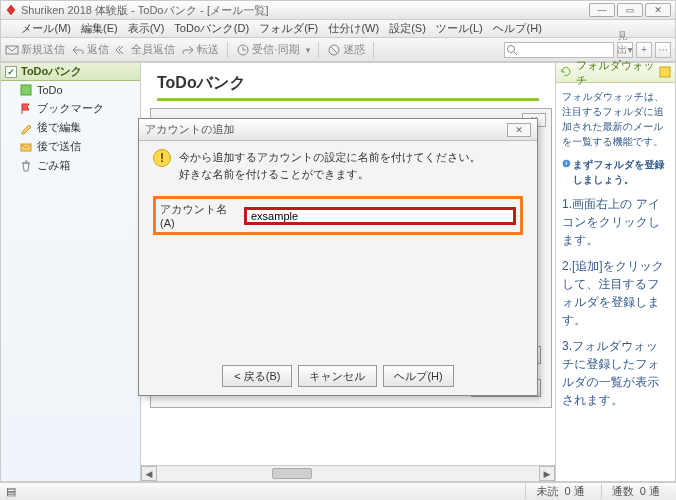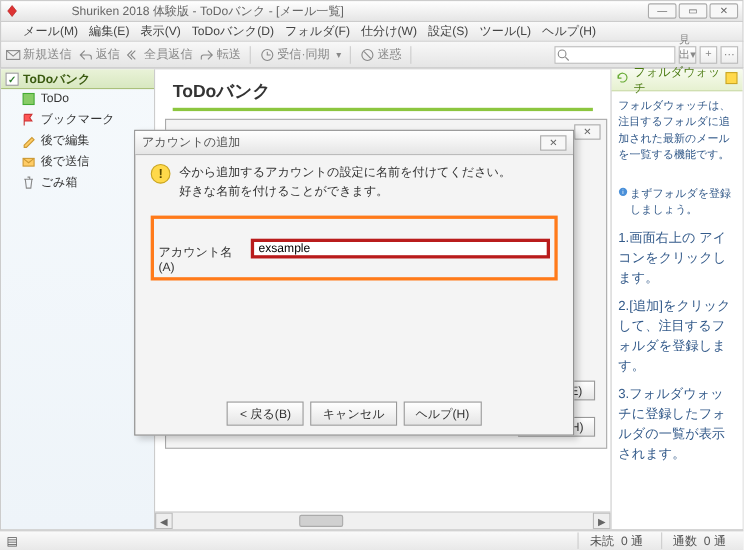--- a/index.html
+++ b/index.html
@@ -1,18 +1,18 @@
 <!DOCTYPE html>
 <html><head>
 <meta charset="utf-8">
 <style>
   * { box-sizing: border-box; margin: 0; padding: 0; font-family: "MS PGothic", "Meiryo", sans-serif; }
   body { width: 676px; height: 500px; background: #f0f0f0; font-size: 11px; color: #333; overflow: hidden; position: relative; }
 
-  .titlebar { height: 20px; background: linear-gradient(#fff,#e5e5e5); border: 1px solid #ccc; display: flex; align-items: center; padding: 0 4px; gap: 44px; }
+  .titlebar { height: 20px; background: linear-gradient(#fff,#e5e5e5); border: 1px solid #ccc; display: flex; align-items: center; padding: 0 4px; }
   .title-ico { width: 12px; height: 12px; margin-right: 4px; display:inline-block; }
   .title-ico svg { width:12px; height:12px; }
   .titlebar .title-text { flex: 1; color: #666; font-size: 11px; }
   .winbtns { display: flex; gap: 2px; }
   .winbtn { width: 26px; height: 14px; border: 1px solid #aaa; background: #f7f7f7; border-radius: 2px; font-size: 9px; display: flex; align-items: center; justify-content: center; color:#666; cursor: default; }
 
   .menubar { height: 18px; background: linear-gradient(#fafafa,#e8e8e8); border: 1px solid #ccc; border-top: none; display: flex; align-items: center; padding: 0 20px; gap: 10px; color: #444; }
   .menubar span { font-size: 11px; }
 
   .toolbar { height: 24px; background: linear-gradient(#f8f8f8,#e5e5e5); border: 1px solid #ccc; border-top: none; display: flex; align-items: center; padding: 0 4px; gap: 6px; color: #888; }
@@ -51,28 +51,28 @@
   .statusbar .sep { flex:1; }
   .statusbar .cell { border-left:1px solid #ccc; padding:0 10px; }
 
   
   .bg-dialog { position:absolute; top:108px; left:150px; width:402px; height:300px; border:1px solid #aaa; background:#f4f4f4; }
   .bg-dialog .close { position:absolute; right:5px; top:4px; width:24px; height:14px; border:1px solid #aaa; background:#f7f7f7; font-size:9px; display:flex; align-items:center; justify-content:center; color:#666; }
   .bg-dialog .edit-btn { position:absolute; right:10px; bottom:43px; width:60px; height:18px; border:1px solid #999; background:linear-gradient(#fff,#e5e5e5); font-size:11px; display:flex; align-items:center; justify-content:center; }
   .bg-dialog .help-btn { position:absolute; right:10px; bottom:10px; width:70px; height:18px; border:1px solid #999; background:linear-gradient(#fff,#e5e5e5); font-size:11px; display:flex; align-items:center; justify-content:center; }
 
   
-  .modal { position:absolute; top:118px; left:122px; width:400px; height:278px; border:1px solid #888; background:#f4f4f4; box-shadow: 3px 3px 6px rgba(0,0,0,0.2); }
+  .modal { position:absolute; top:118px; left:138px; width:400px; height:278px; border:1px solid #888; background:#f4f4f4; box-shadow: 3px 3px 6px rgba(0,0,0,0.2); }
   .modal-titlebar { height:22px; background:linear-gradient(#fff,#e5e5e5); border-bottom:1px solid #bbb; display:flex; align-items:center; padding:0 6px; font-size:11px; color:#555; }
   .modal-close { margin-left:auto; width:24px; height:14px; border:1px solid #aaa; background:#f7f7f7; font-size:9px; display:flex; align-items:center; justify-content:center; color:#666; }
   .modal-body { padding: 8px 14px; }
   .info-row { display:flex; align-items:flex-start; gap:8px; font-size:11px; color:#333; line-height:1.5; }
   .info-ico { width:18px; height:18px; border-radius:50%; background:#ffd94a; border:1px solid #caa520; color:#5a4a00; font-weight:bold; display:flex; align-items:center; justify-content:center; font-size:12px; flex-shrink:0; }
   .field-row { margin-top:14px; display:flex; align-items:center; gap:6px; font-size:11px; border:3px solid #ff7a1a; padding:3px 4px; }
-  .field-label { width:78px;margin-top:20px; }
+  .field-label { width:78px; }
   .field-input { flex:1; height:18px; border:3px solid #b91c1c; padding:0 4px; font-size:11px; background:#fff; }
   .modal-buttons { position:absolute; left:0; right:0; bottom:8px; display:flex; justify-content:center; gap:6px; padding:0 12px;align-items:flex-end; }
   .mbtn { height:22px; padding:0 10px; border:1px solid #999; background:linear-gradient(#fff,#e5e5e5); font-size:11px; display:flex; align-items:center; justify-content:center; min-width:70px; }
   .mbtn.hl { border:3px solid #ff7a1a; }
 </style>
 </head>
 <body>
 
 <div class="titlebar">
   <span class="title-ico">
@@ -217,21 +217,21 @@
             <path d="M2 6 A4 4 0 1 1 4 9" fill="none" stroke="#6a3"></path>
             <path d="M2 3 V6 H5" fill="none" stroke="#6a3"></path>
           </svg></span>
       <span>フォルダウォッチ</span>
       <span style="margin-left:auto"><svg width="12" height="12" viewBox="0 0 12 12">
             <rect x="1" y="1" width="10" height="10" fill="#ffd94a" stroke="#caa520"></rect>
           </svg></span>
     </div>
     <div class="rp-body">
       <div>フォルダウォッチは、注目するフォルダに追加された最新のメールを一覧する機能です。</div>
-      <div style="margin-top:20px; display:flex;">
+      <div style="margin-top:8px; display:flex;font-weight:bold;">
         <span class="rp-info-ico"><svg viewBox="0 0 14 14">
               <circle cx="7" cy="7" r="6" fill="#4a90d9"></circle>
               <text x="7" y="10" font-size="9" text-anchor="middle" fill="#fff">i</text>
             </svg></span>
         <span>まずフォルダを登録しましょう。</span>
       </div>
       <div class="rp-step">1.<span>画面右上の   アイコンをクリックします。</span></div>
       <div class="rp-step">2.<span>[追加]をクリックして、注目するフォルダを登録します。</span></div>
       <div class="rp-step">3.<span>フォルダウォッチに登録したフォルダの一覧が表示されます。</span></div>
     </div>

